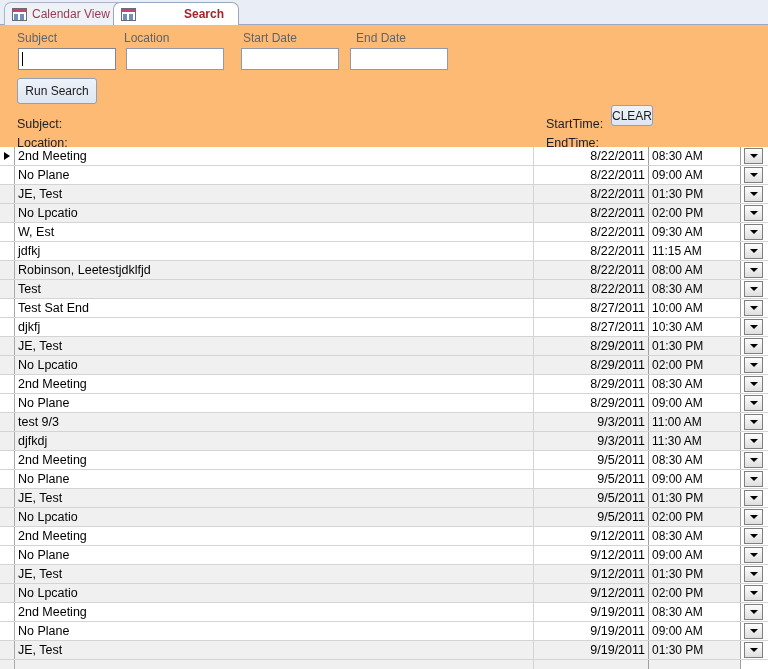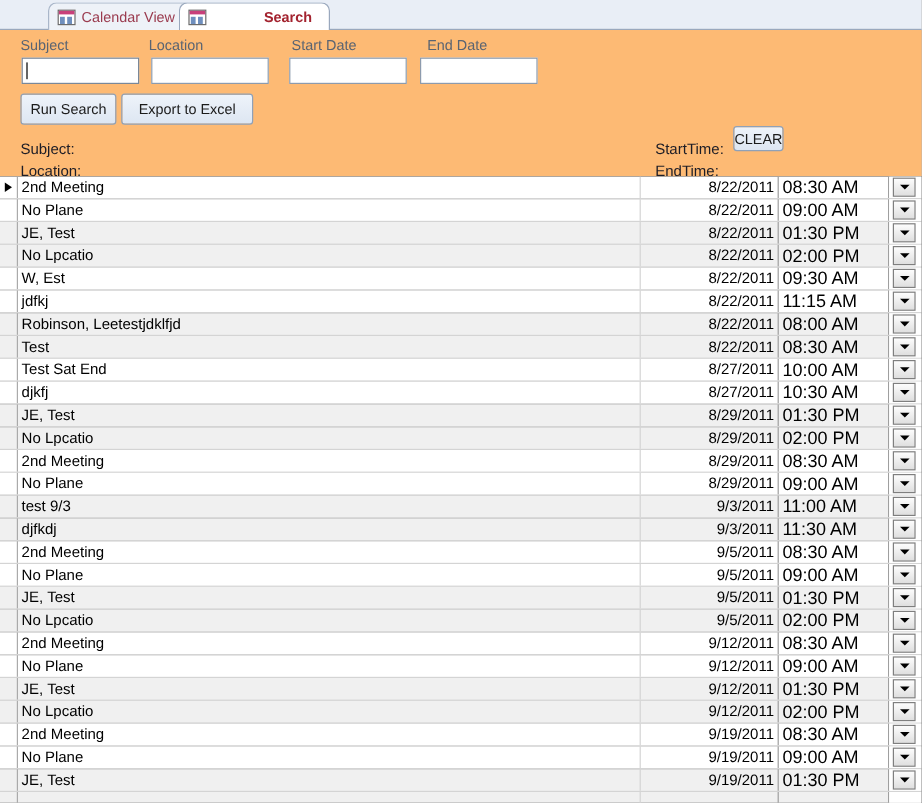--- a/index.html
+++ b/index.html
@@ -34,21 +34,20 @@
     gap: 5px;
     padding: 0 14px 0 7px;
     background: #eef2f8;
     border: 1px solid #a9b6c9;
     border-bottom: none;
     border-radius: 7px 7px 0 0;
     font-size: 12px;
     color: #9a3a4e;
     cursor: pointer;
     white-space: nowrap;
-    margin-left: 36px;
   }
   .tab.active {
     background: #ffffff;
     color: #a3232f;
     font-weight: bold;
     z-index: 5;
     border-color: #9aa8bd;
   }
   .tab-label { line-height: 1; }
 
@@ -185,21 +184,21 @@
     font-size: 12.5px;
     color: #000;
     text-align: right;
     padding: 1px 3px 0 0;
     white-space: nowrap;
     border-right: 1px solid #9f9f9f;
     line-height: 17px;
   }
   .c-time {
     flex: 0 0 88px;
-    font-size: 15px;
+    font-size: 12px;
     color: #000;
     padding: 1px 0 0 3px;
     white-space: nowrap;
     border-right: 1px solid #9f9f9f;
     line-height: 17px;
   }
   .c-drop {
     flex: 0 0 27px;
     position: relative;
     background: #ffffff;
@@ -248,21 +247,20 @@
   <input class="text-input focused" style="left: 18px; top: 23px; width: 98px;" placeholder="">
   <span class="caret" style="left:22px; top:27px;"></span>
 
   <input class="text-input" style="left: 126px; top: 23px; width: 98px;" placeholder="">
 
   <input class="text-input" style="left: 241px; top: 23px; width: 98px;" placeholder="">
 
   <input class="text-input" style="left: 350px; top: 23px; width: 98px;" placeholder="">
 
   <button class="btn" style="left:17px; top:53px; width:80px; height:26px;">Run Search</button>
-  <button class="btn" style="left:101px; top:53px; width:110px; height:26px;">Export to Excel</button>
   <button class="btn" style="left:611px; top:80px; width:42px; height:21px; font-size:12px;">CLEAR</button>
 
   <div class="hdr-label" style="left:17px;  top:92px;">Subject:</div>
   <div class="hdr-label" style="left:17px;  top:111px;">Location:</div>
   <div class="hdr-label" style="left:546px; top:92px;">StartTime:</div>
   <div class="hdr-label" style="left:546px; top:111px;">EndTime:</div>
 </div>
 
 <div id="grid">
     <div class="row">

